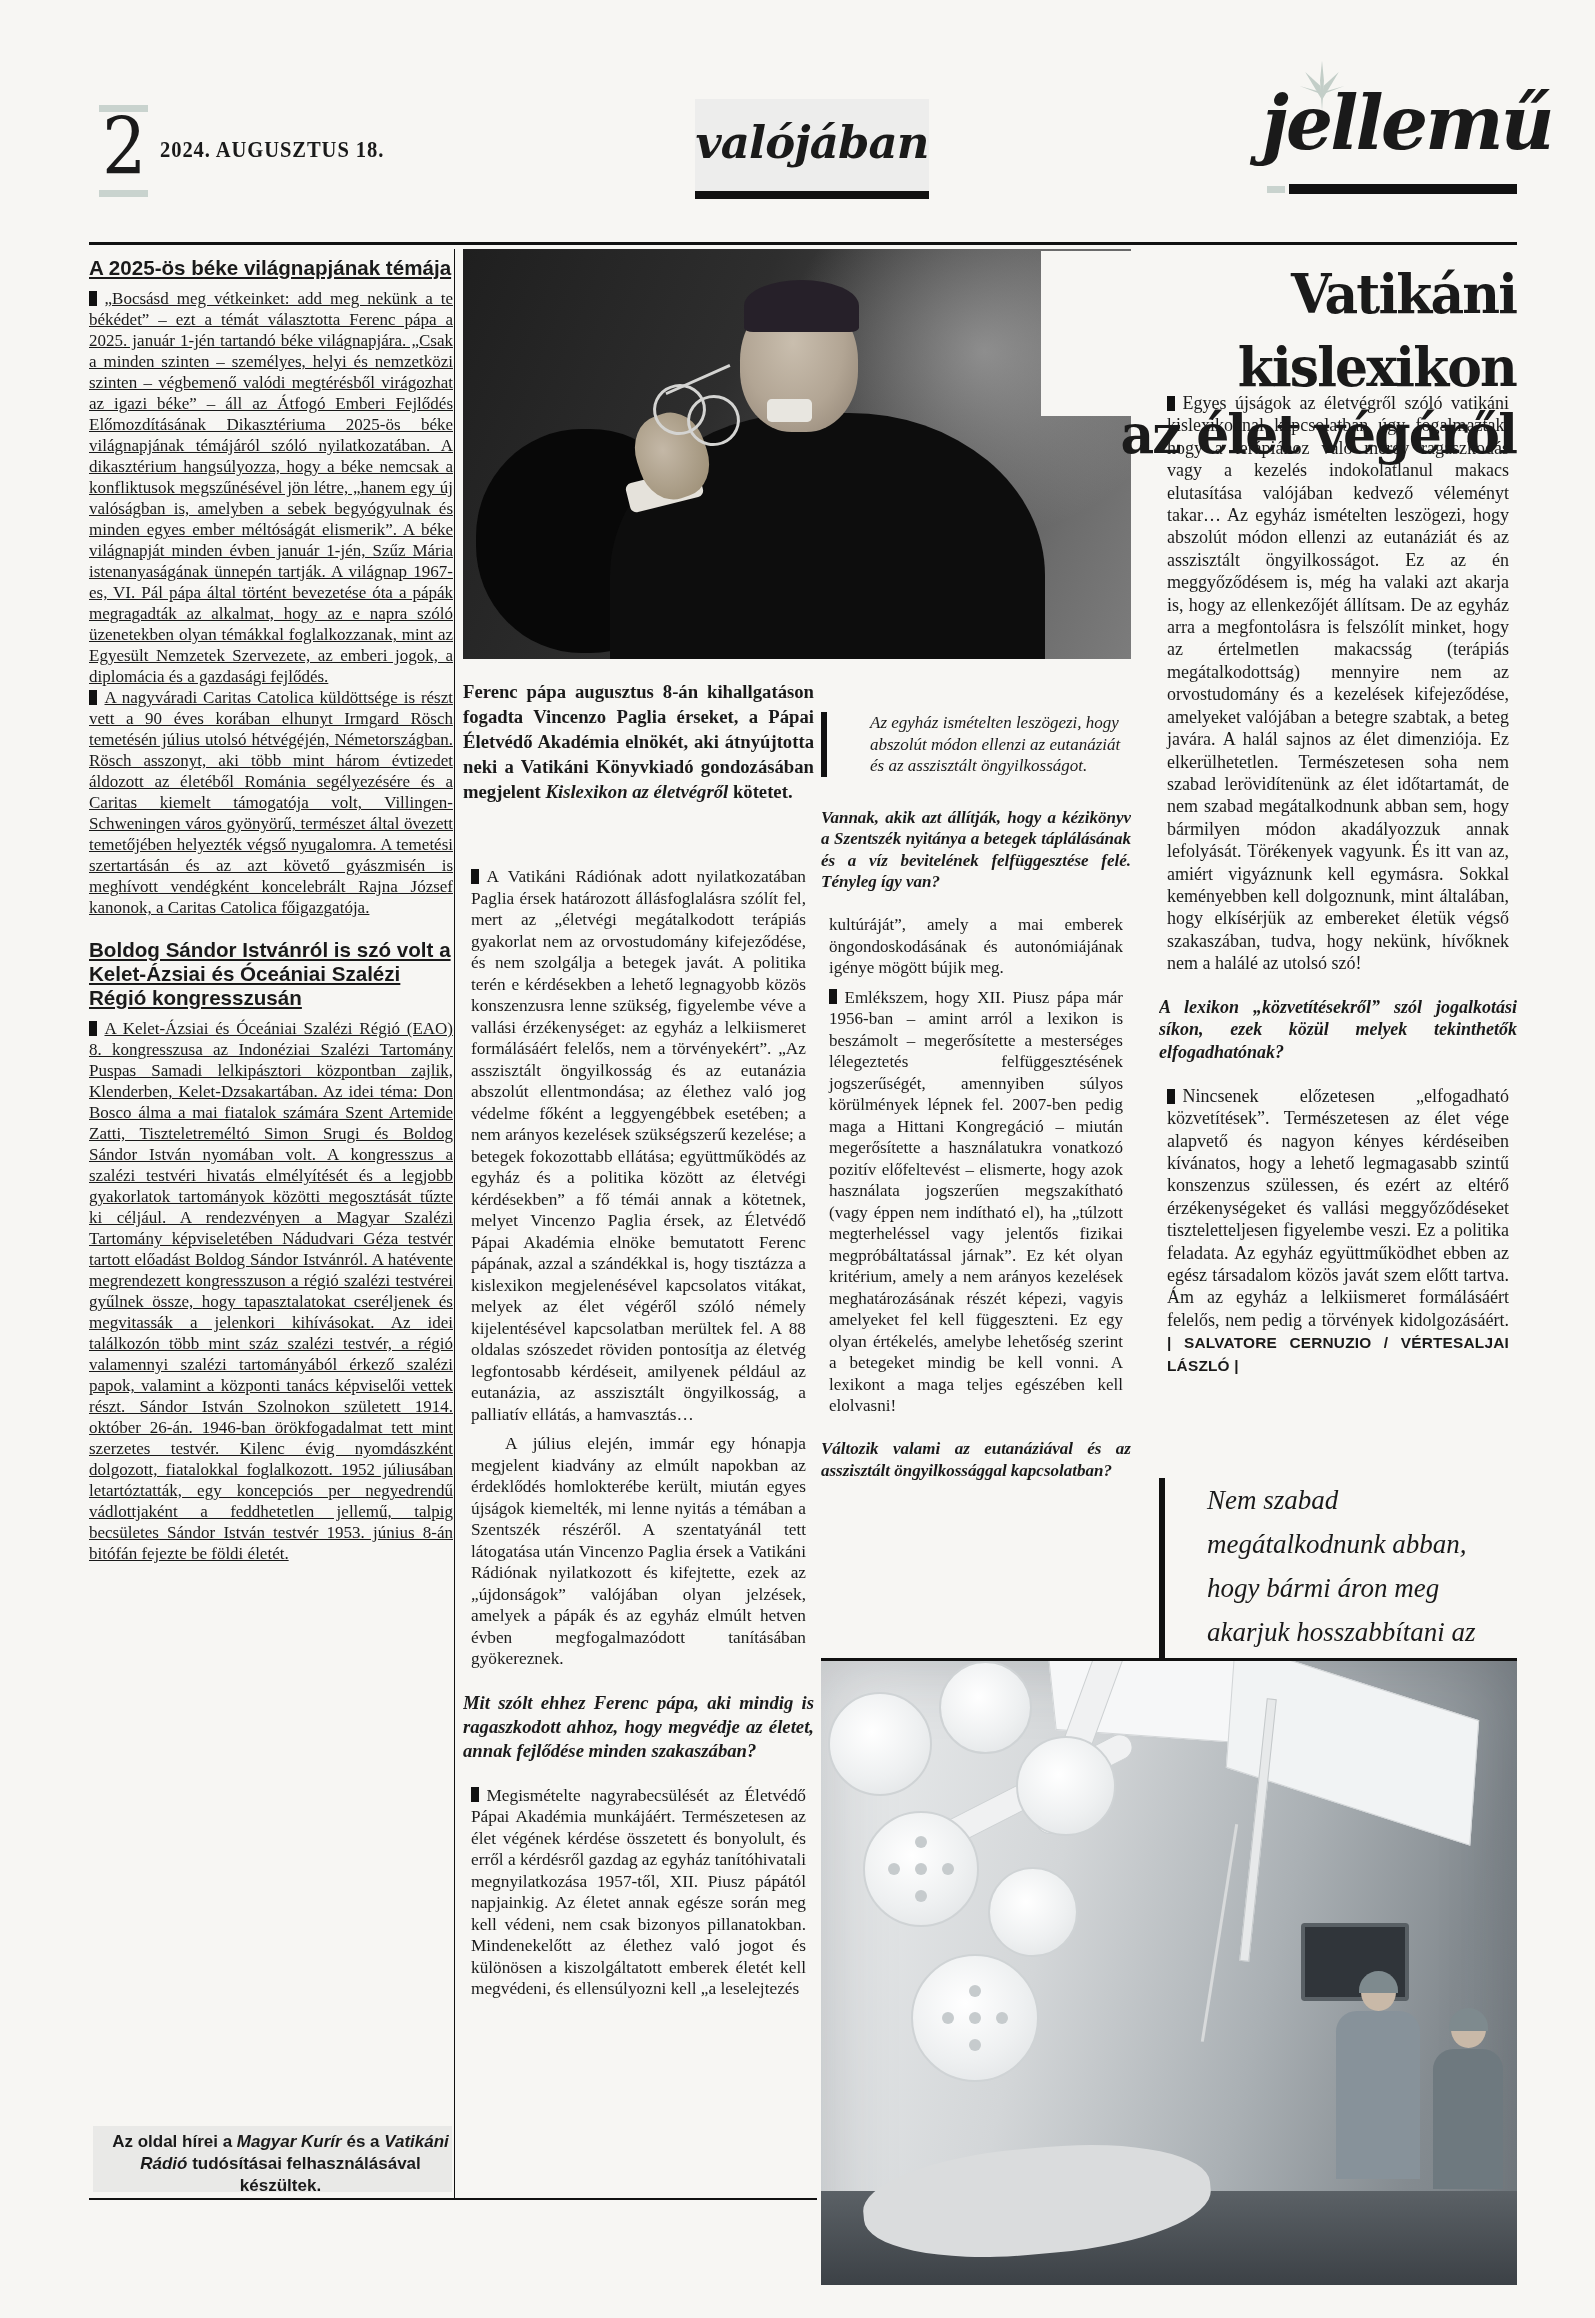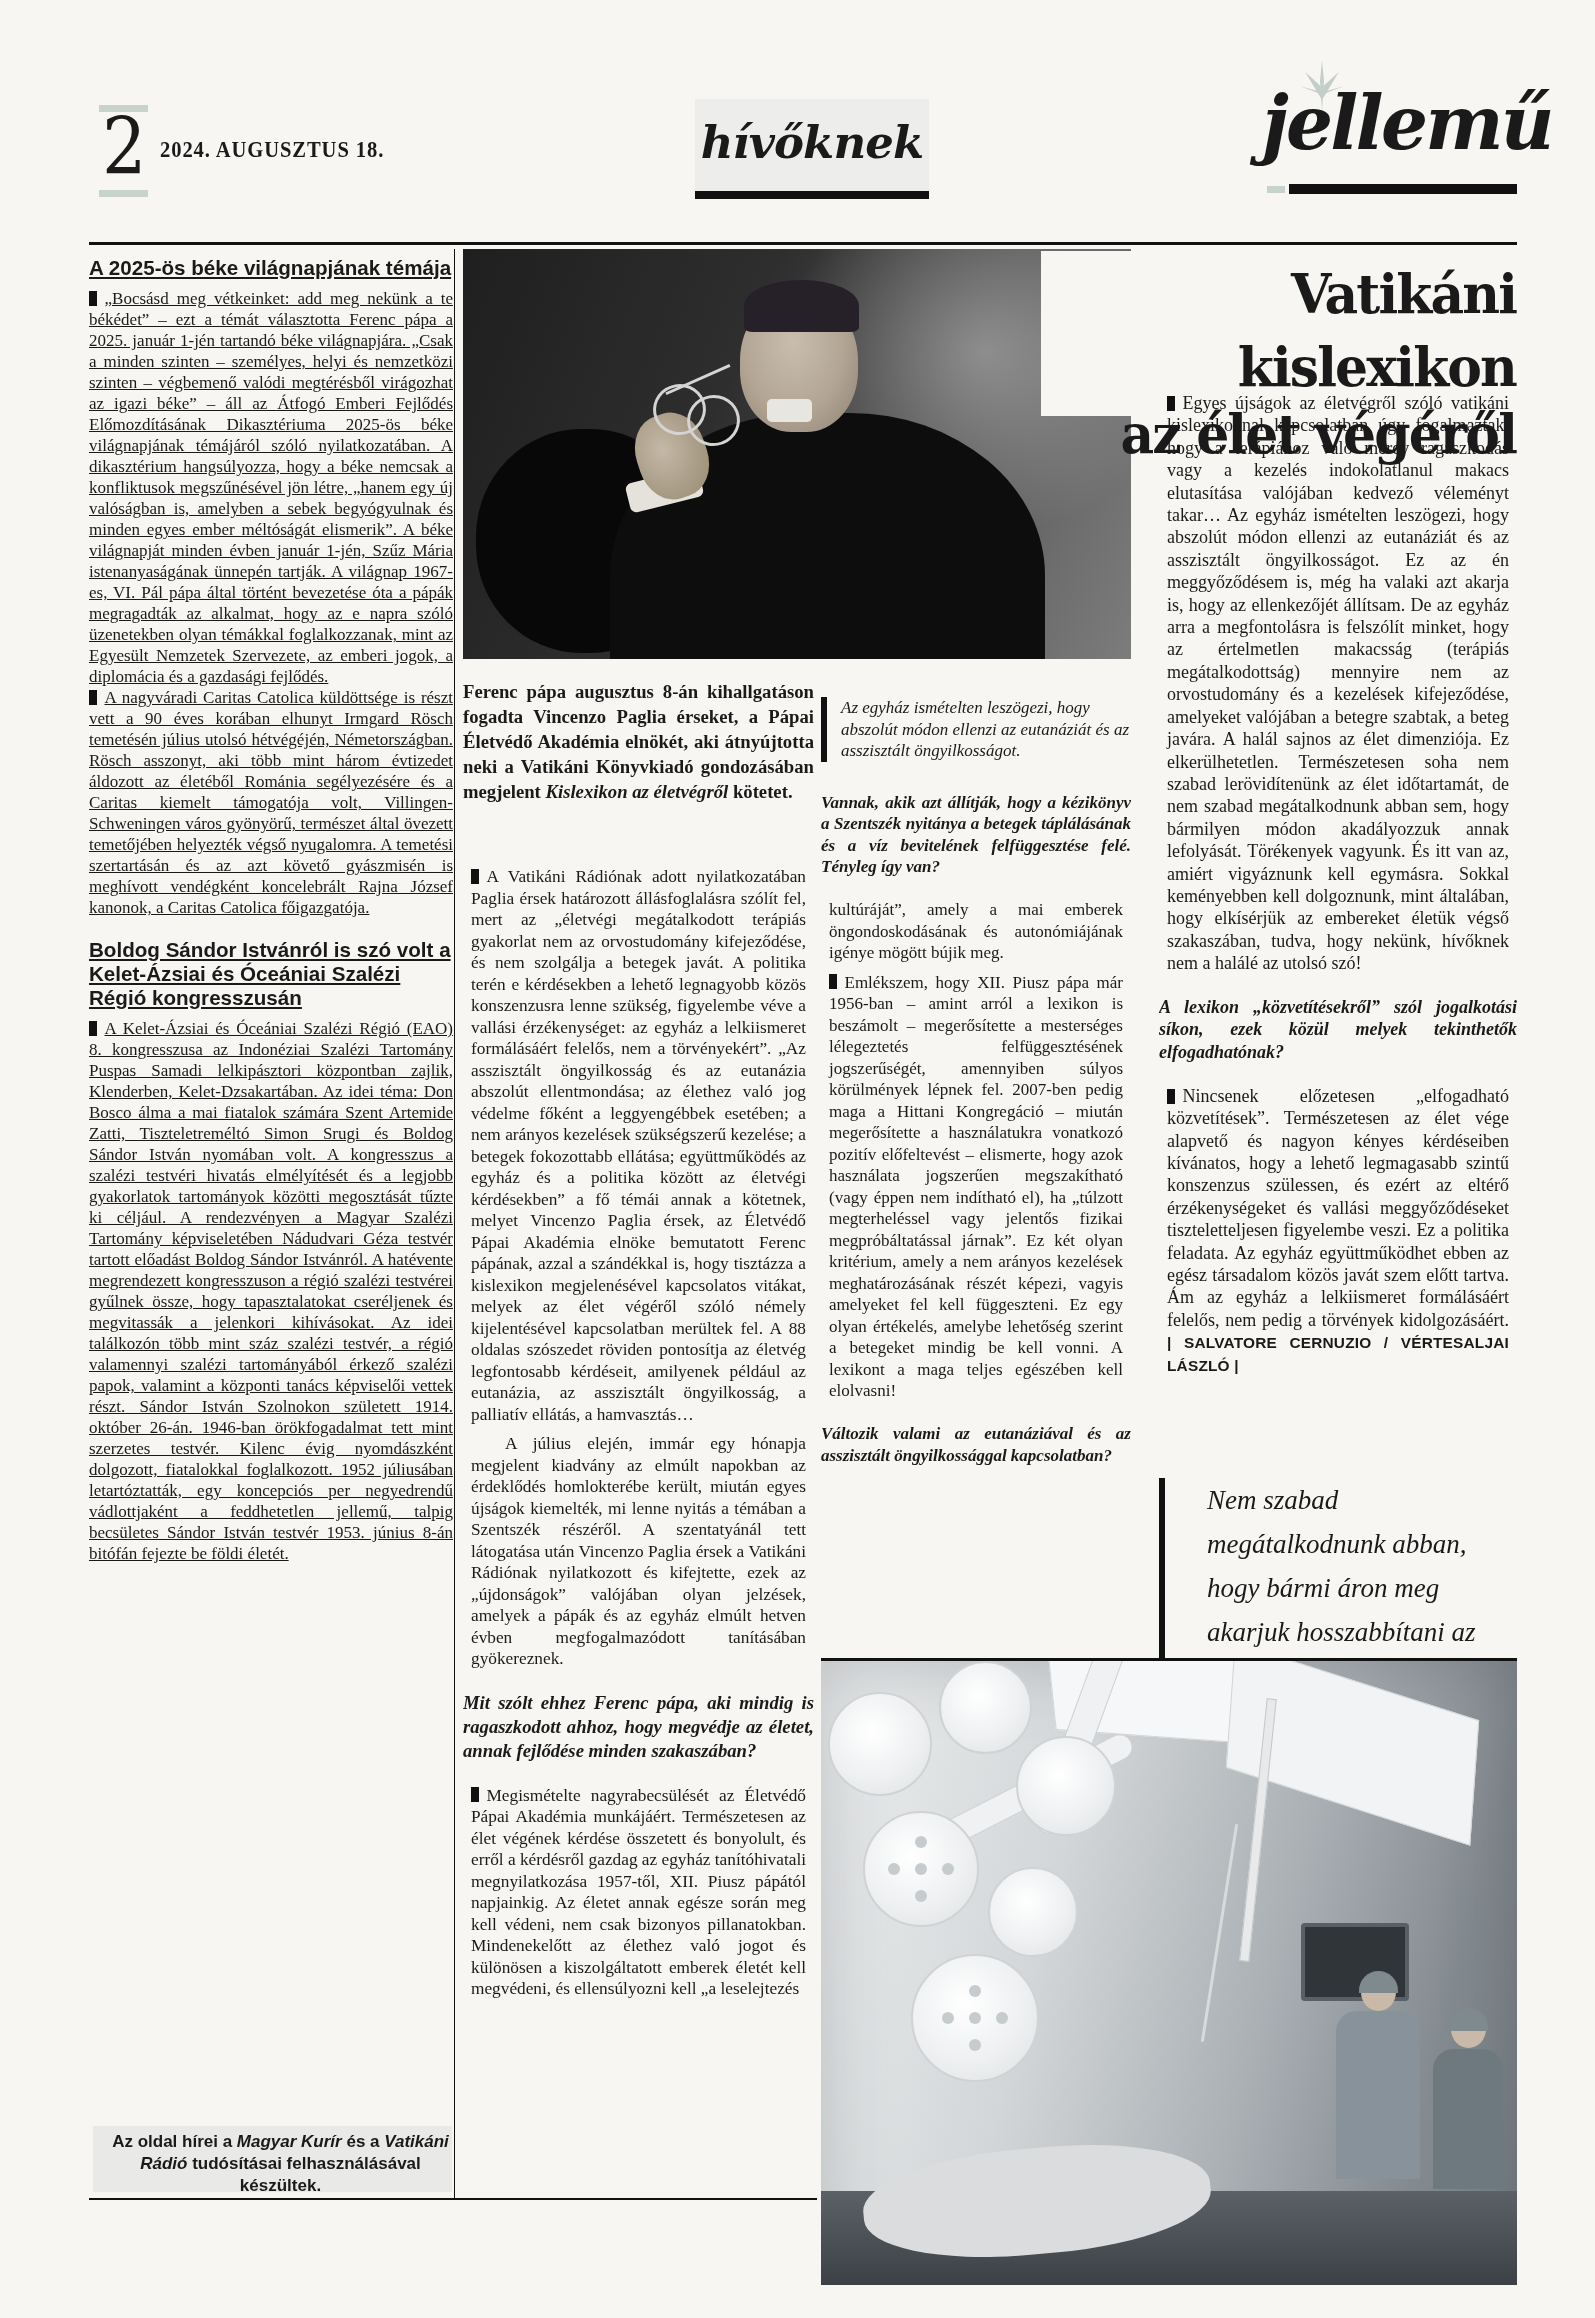--- a/index.html
+++ b/index.html
@@ -53,21 +53,21 @@
   .pp-glass2{left:33.5%;top:35.5%;transform:rotate(-10deg);}
   .pp-temple{position:absolute;left:30%;top:31.5%;width:70px;height:3.3px;background:#d4d4d2;transform:rotate(-24deg);}
   
   #caption{position:absolute;left:463px;top:679px;width:351px;font:700 18.7px/25px "Liberation Serif",serif;text-align:justify;}
   #caption .it{font-style:italic;}
   .flowcol p.para{font:400 17.3px/21.5px "Liberation Serif",serif;text-align:justify;margin:8px;}
   .flowcol p.body-indent{text-indent:34px;}
   .flowcol p.question{font:700 italic 18.7px/24px "Liberation Serif",serif;margin:21.5px 0;}
   .flowcol p.lead-marker .ptext::before{content:"";display:inline-block;width:8px;height:15px;background:#111;
                   margin-right:7.5px;vertical-align:-1.9px;}
-  .flowcol p.pullquote{border-left:6px solid #111;padding-left:14px;margin:2px 0 30px;
+  .flowcol p.pullquote{border-left:6px solid #111;padding-left:43px;margin:17px 0 30px;
                   font:400 italic 26px/41px "Liberation Serif",serif;text-align:left;}
   #colA{position:absolute;left:463px;top:858px;width:351px;height:1337px;overflow:hidden;}
   #colB{position:absolute;left:821px;top:695px;width:310px;height:961px;overflow:hidden;}
   #colB p.para{font-size:17px;line-height:21.5px;}
   #right-col{position:absolute;left:1159px;top:384px;width:358px;height:1091px;overflow:hidden;}
   #right-col p.para{font-size:18px;line-height:22.4px;}
   .byline{font:700 15.4px/20.6px "Liberation Sans",sans-serif;letter-spacing:0.2px;}
   
   #headline-box{position:absolute;left:1041px;top:251px;width:475px;height:165px;background:#f7f6f3;
                 text-align:right;padding-top:6.5px;box-sizing:border-box;}
@@ -106,21 +106,21 @@
 <body>
 
 <div id="page">
 
   <div class="pagenum-bar" style="top:105px;"></div>
   <div id="pagenum">2</div>
   <div class="pagenum-bar" style="top:190px;"></div>
   <div id="date">2024. AUGUSZTUS 18.</div>
 
   <div id="section-box">
-    <span class="label">hívőknek</span>
+    <span class="label">valójában</span>
     <div class="underline"></div>
   </div>
 
   <div id="masthead-wrap">
     <svg id="masthead-leaf" width="56" height="56" viewBox="0 0 40 40">
       <g fill="#c3cec8">
         <path d="M20 38 L18.6 16 L20 2 L21.4 16 Z"></path>
         <path d="M20 30 L8 10 L19 20 Z"></path>
           <path d="M20 30 L32 10 L21 20 Z"></path>
         <path d="M20 26 L4 20 L18 24 Z"></path>

